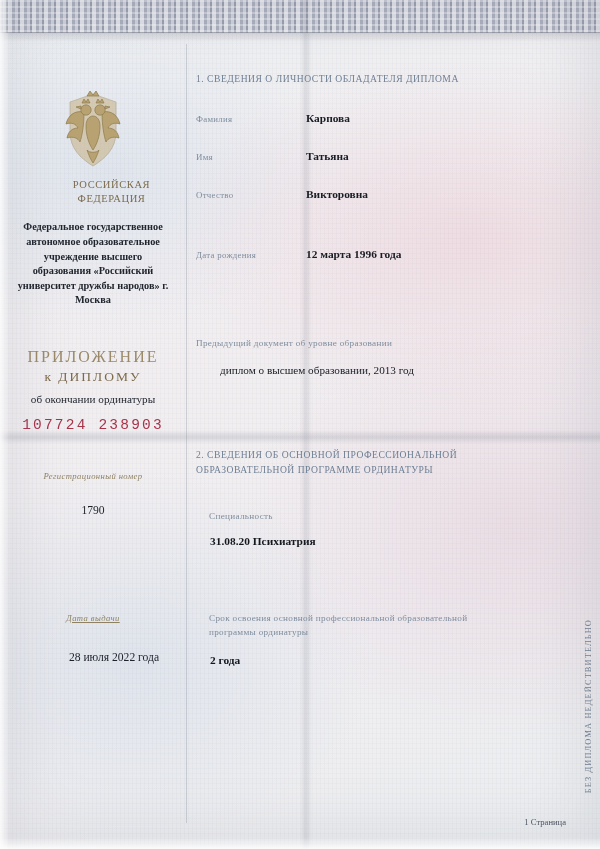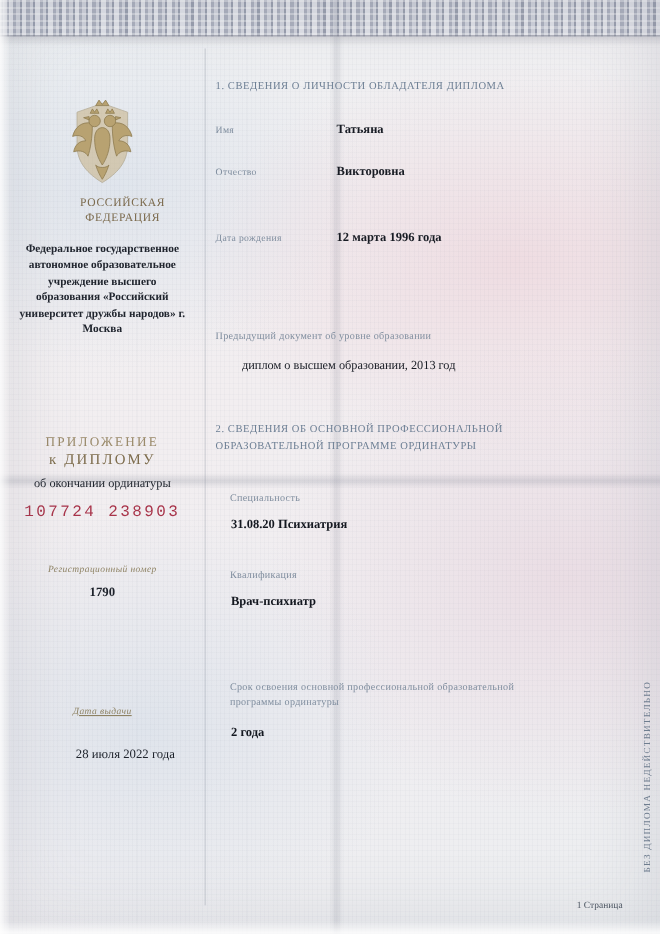--- a/index.html
+++ b/index.html
@@ -120,22 +120,22 @@
   }
   .org {
     margin: 14px 14px 0 14px;
     font-size: 10.3px;
     font-weight: bold;
     color: #20252e;
     line-height: 1.42;
   }
 
   .prilozhenie {
-    margin-top: 84px;
-    font-size: 12px;
+    margin-top: 37px;
+    font-size: 16px;
     color: #9a8a6a;
     letter-spacing: 2px;
     line-height: 1.5;
   }
   .k-diplomu {
     font-size: 13.5px;
     color: #7d6c4c;
     letter-spacing: 2px;
   }
   .ob-okonchanii {
@@ -151,24 +151,23 @@
     font-family: "Liberation Mono", monospace;
   }
   .reg-caption {
     margin-top: 38px;
     font-size: 8.6px;
     color: #8e8263;
     font-style: italic;
     letter-spacing: 0.4px;
   }
   .reg-number {
-    margin-top: 10px;
+    margin-top: 23px;
     font-size: 11.6px;
     color: #1d222b;
-    font-weight: bold;
   }
   .date-caption {
     margin-top: 96px;
     font-size: 8.6px;
     color: #8e8263;
     font-style: italic;
     letter-spacing: 0.4px;
     text-decoration: underline;
   }
   .issue-date {
@@ -218,21 +217,21 @@
     color: #7f8d9e;
     letter-spacing: 0.3px;
   }
   .prev-doc-value {
     margin-top: 16px;
     margin-left: 24px;
     font-size: 11.2px;
     color: #181c24;
   }
 
-  .s2 { margin-top: 46px; }
+  .s2 { margin-top: 72px; }
 
   .block {
     margin-top: 34px;
   }
   .block-label {
     font-size: 9.2px;
     color: #7f8d9e;
     letter-spacing: 0.3px;
     margin-left: 13px;
   }
@@ -344,20 +343,24 @@
     <div class="reg-number">1790</div>
 
     <div class="date-caption">Дата выдачи</div>
     <div class="issue-date">28 июля 2022 года</div>
   </div>
 
   <div class="right-col">
 
     <div class="section-title s1">1. СВЕДЕНИЯ О ЛИЧНОСТИ ОБЛАДАТЕЛЯ ДИПЛОМА</div>
 
+    <div class="field-row">
+      <div class="field-label">Фамилия</div>
+      <div class="field-value">Карпова</div>
+    </div>
 
     <div class="field-row">
       <div class="field-label">Имя</div>
       <div class="field-value">Татьяна</div>
     </div>
 
     <div class="field-row">
       <div class="field-label">Отчество</div>
       <div class="field-value">Викторовна</div>
     </div>
@@ -373,24 +376,20 @@
     <div class="section-title s2">
       <div>2. СВЕДЕНИЯ ОБ ОСНОВНОЙ ПРОФЕССИОНАЛЬНОЙ</div>
       <div>ОБРАЗОВАТЕЛЬНОЙ ПРОГРАММЕ ОРДИНАТУРЫ</div>
     </div>
 
     <div class="block">
       <div class="block-label">Специальность</div>
       <div class="block-value">31.08.20 Психиатрия</div>
     </div>
 
-    <div class="block">
-      <div class="block-label">Квалификация</div>
-      <div class="block-value">Врач-психиатр</div>
-    </div>
 
     <div class="block" style="margin-top:64px;">
       <div class="block-label two-line">
         <div>Срок освоения основной профессиональной образовательной</div>
         <div>программы ординатуры</div>
       </div>
       <div class="block-value">2 года</div>
     </div>
   </div>
 

